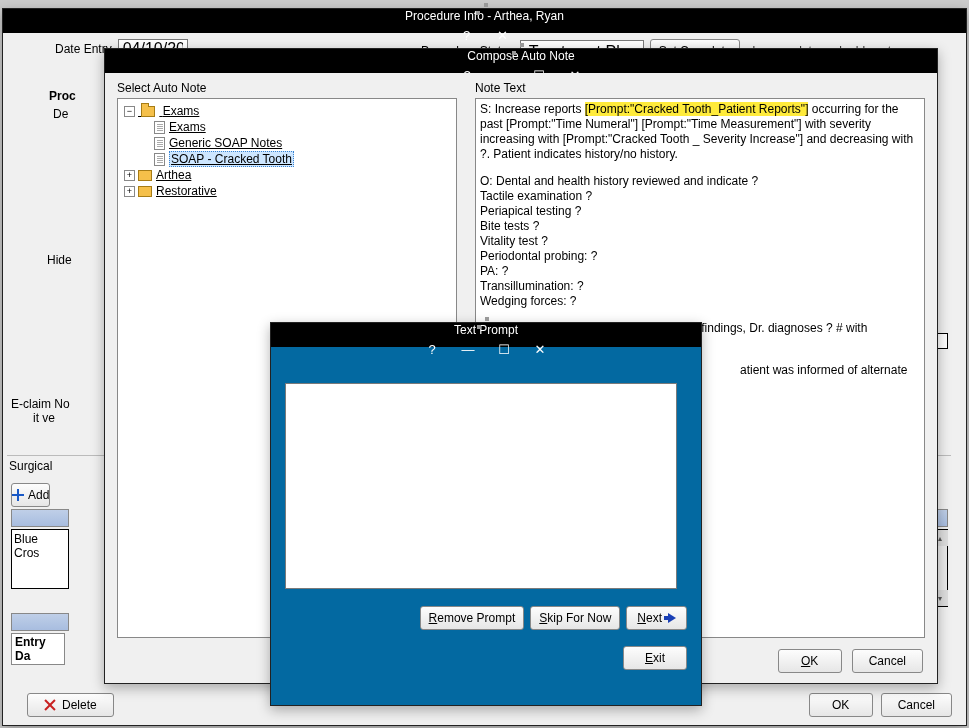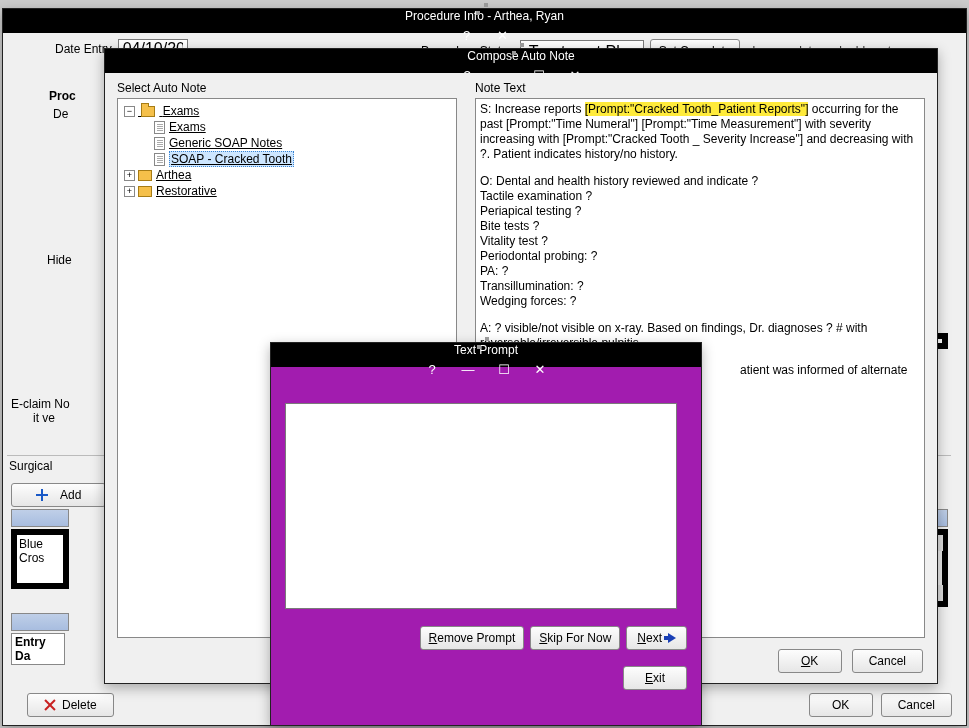--- a/index.html
+++ b/index.html
@@ -69,21 +69,21 @@
     padding: 1px 4px;
     font-size: 16px;
   }
   .label { font-size: 12px; }
 
   
   #w1 { left: 2px; top: 8px; width: 965px; height: 718px; }
   #w1 .client { padding: 6px 10px; }
   .row { display:flex; align-items:center; gap:6px; margin-bottom:4px; }
   .bluebar { background: linear-gradient(#bfcfe8,#a8bde0); border:1px solid #888; height:18px; }
-  .listbox { border:6px solid #000000; background:#fff; }
+  .listbox { border:1px solid #000000; background:#fff; }
 
   
   #w2 { left: 68px; top: 48px; width: 834px; height: 636px; margin-left: 36px; }
   #w2 .client { padding: 8px 12px; background:#f0f0f0; }
   .pane-label { font-size:12px; margin-bottom:3px; }
   .tree {
     border: 1px solid #888; background:#fff;
     width: 340px; height: 540px; padding: 4px 4px; overflow:auto;
     font-size:12px;
     text-decoration:underline;
@@ -108,21 +108,21 @@
   .tree .doc::before{content:"";position:absolute;left:2px;top:2px;width:6px;height:1px;background:#aaa;box-shadow:0 2px 0 #aaa,0 4px 0 #aaa,0 6px 0 #aaa;}
   .tree .sel { background:#cde6ff;border:1px dotted #3a84d2;padding:0 1px;}
   .notebox {
     border:1px solid #888;background:#fff;
     width: 450px; height:540px; padding:3px 4px; font-size:12px;
     line-height:15px; overflow:auto;
   }
   .hl { background: #ffeb3b; }
 
   
-  #w3 { left: 270px; top: 322px; width: 432px; height: 384px; background:#a21caf;margin-top:20px;}
+  #w3 { left: 270px; top: 322px; width: 432px; height: 384px; background:#0369a1;}
   #w3 .client { padding:10px 14px; }
   .prompt-label { font-size:12px; margin-bottom:6px; max-width:400px;}
   .bigtext {
     width: 392px; height: 206px; border:1px solid #7a7a7a; background:#fff;
     resize:none;font-family:inherit;font-size:12px;padding:2px;
   }
   .btnrow { display:flex; gap:6px; justify-content:flex-end; margin-top:14px; align-items:center;}
   .arrow-right {
     display:inline-block;width:0;height:0;border-top:5px solid transparent;border-bottom:5px solid transparent;border-left:8px solid #1a3fb5;margin-left:6px;position:relative;
   }
@@ -174,21 +174,21 @@
 
     <div style="position:absolute;left:44px;top:220px" class="label">Hide</div>
 
     <div style="position:absolute;left:8px;top:364px" class="label">E-claim No</div>
     <div style="position:absolute;left:30px;top:378px" class="label">it ve</div>
 
     <div style="position:absolute;left:6px;top:426px;font-size:12px">Surgical</div>
     <div style="position:absolute;left:4px;top:422px;width:944px;border-top:1px solid #bbb"></div>
 
     <div style="position:absolute;left:8px;top:450px">
-      <button class="btn" style="min-width:auto;padding:3px 24px;display:inline-flex;gap:12px;align-items:center">
+      <button class="btn" style="min-width:auto;padding:3px 0;display:inline-flex;gap:4px;align-items:center">
         <span class="plus-icon"></span>
         <span>Add</span>
       </button>
     </div>
     <input class="textbox" style="position: absolute; right: 34px; top: 450px; width: 50px; text-align: right;" value="00">
 
     <div class="bluebar" style="position:absolute;left:8px;top:476px;width:58px"></div>
     <div class="bluebar" style="position:absolute;right:18px;top:476px;width:44px"></div>
 
     <div class="listbox" style="position:absolute;left:8px;top:496px;width:58px;height:60px;padding:2px;font-size:12px">

